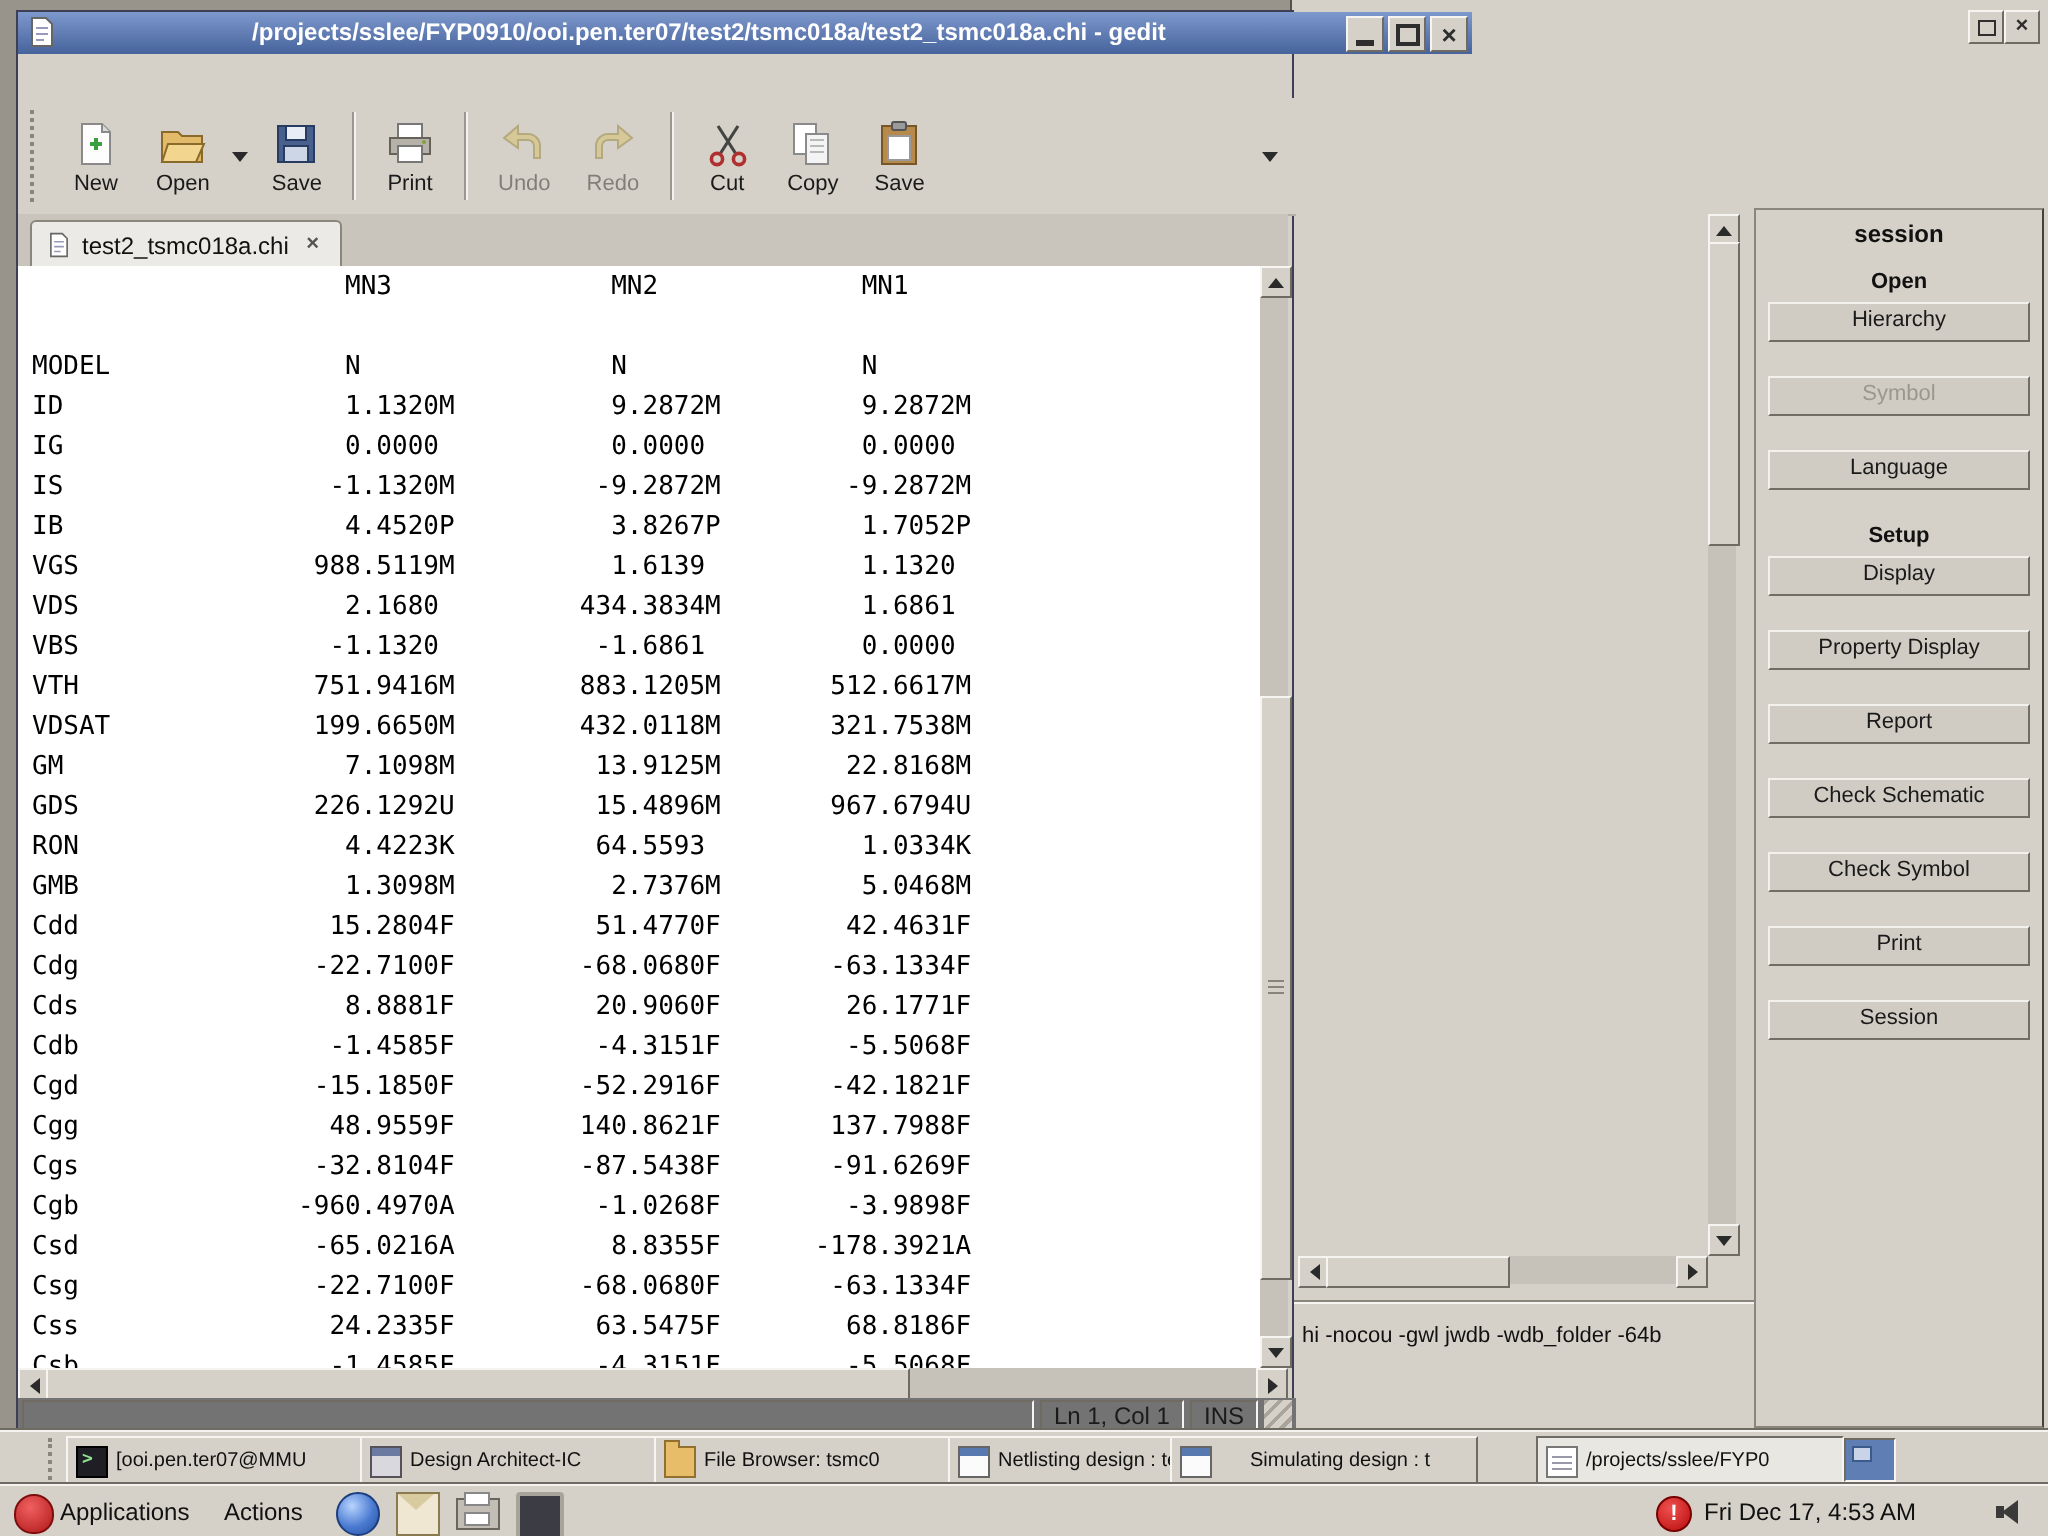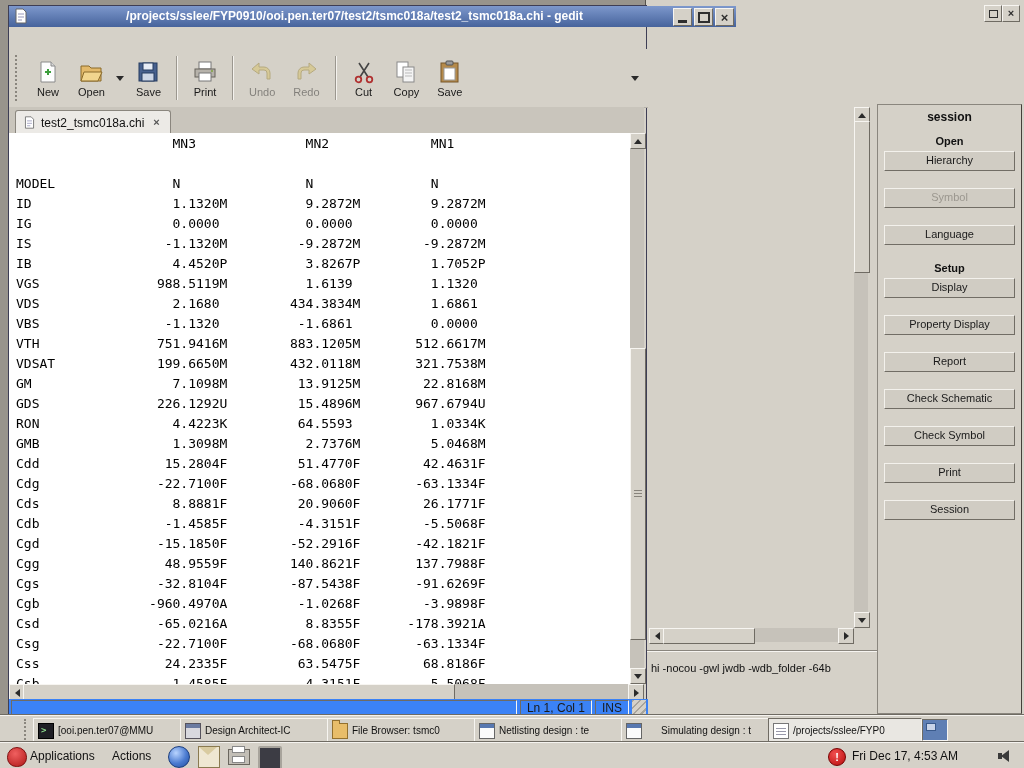--- a/index.html
+++ b/index.html
@@ -72,21 +72,21 @@
   .editor-wrap{left:0;top:127px;width:635px;height:551px;background:#fff}
   .editor-pre{position:absolute;left:0;top:0;width:621px;height:551px;margin:0;overflow:hidden;
               font:13px/20px "DejaVu Sans Mono",monospace;color:#000;padding:1px 0 0 7px;white-space:pre}
   .ed-vscroll{position:absolute;left:621px;top:0;width:14px;height:551px;background:#c6c2ba}
   .vthumb{position:absolute;left:0;top:215px;width:14px;height:290px}
   .vthumb::after{content:"";position:absolute;left:3px;right:3px;top:50%;margin-top:-4px;height:8px;
                  background:repeating-linear-gradient(#88847c 0 1px,transparent 1px 3px)}
   .ed-hscroll{left:0;top:678px;width:635px;height:15px;background:#c6c2ba}
   .hthumb{position:absolute;left:14px;top:0;width:430px;height:15px}
 
-  .statusbar{left:0;top:693px;width:635px;height:16px;background:#3b82f6;display:flex;align-items:stretch;gap:3px;padding:1px 2px}
+  .statusbar{left:0;top:693px;width:635px;height:16px;background:#737373;display:flex;align-items:stretch;gap:3px;padding:1px 2px}
   .status-frame{font-size:12px;line-height:14px;color:#1a1a1a;padding:0 6px;white-space:nowrap}
   .status-msg{flex:1}
   .grip{width:14px;background:repeating-linear-gradient(135deg,#a8a49c 0 2px,#d5d1c8 2px 5px)}
 
   
   .taskbar{left:0;top:715px;width:1024px;height:27px;background:#d5d1c8;border-top:1px solid #f5f3ef;box-shadow:0 -1px 0 #6f6b63}
   .tk-handle{position:absolute;left:24px;top:3px;width:5px;height:21px;border-left:2px dotted #8a867e}
   .task-item{position:absolute;top:2px;width:144px;height:23px;display:flex;align-items:center;gap:4px;padding:0 4px;
              background:#d5d1c8;border:1px solid;border-color:#f7f5f1 #6f6b63 #6f6b63 #f7f5f1;cursor:default;overflow:hidden}
   .task-item.active{background:#e9e7e2;border-color:#6f6b63 #f7f5f1 #f7f5f1 #6f6b63}
@@ -385,21 +385,21 @@
         <span class="task-label">Design Architect-IC</span>
       </div>
       <div class="task-item" style="left: 327px;">
         <span class="ticon file-browser-icon"></span>
         <span class="task-label">File Browser: tsmc0</span>
       </div>
       <div class="task-item" style="left: 474px;">
         <span class="ticon window-icon"></span>
         <span class="task-label">Netlisting design : te</span>
       </div>
-      <div class="task-item" style="left: 621px; gap: 19px;">
+      <div class="task-item" style="left: 585px; gap: 19px;">
         <span class="ticon window-icon"></span>
         <span class="task-label">Simulating design : t</span>
       </div>
       <div class="task-item active" style="left: 768px;">
         <span class="ticon text-file-icon"></span>
         <span class="task-label">/projects/sslee/FYP0</span>
       </div>
     </div>
   <div class="ws-switcher"></div>
 </div>

